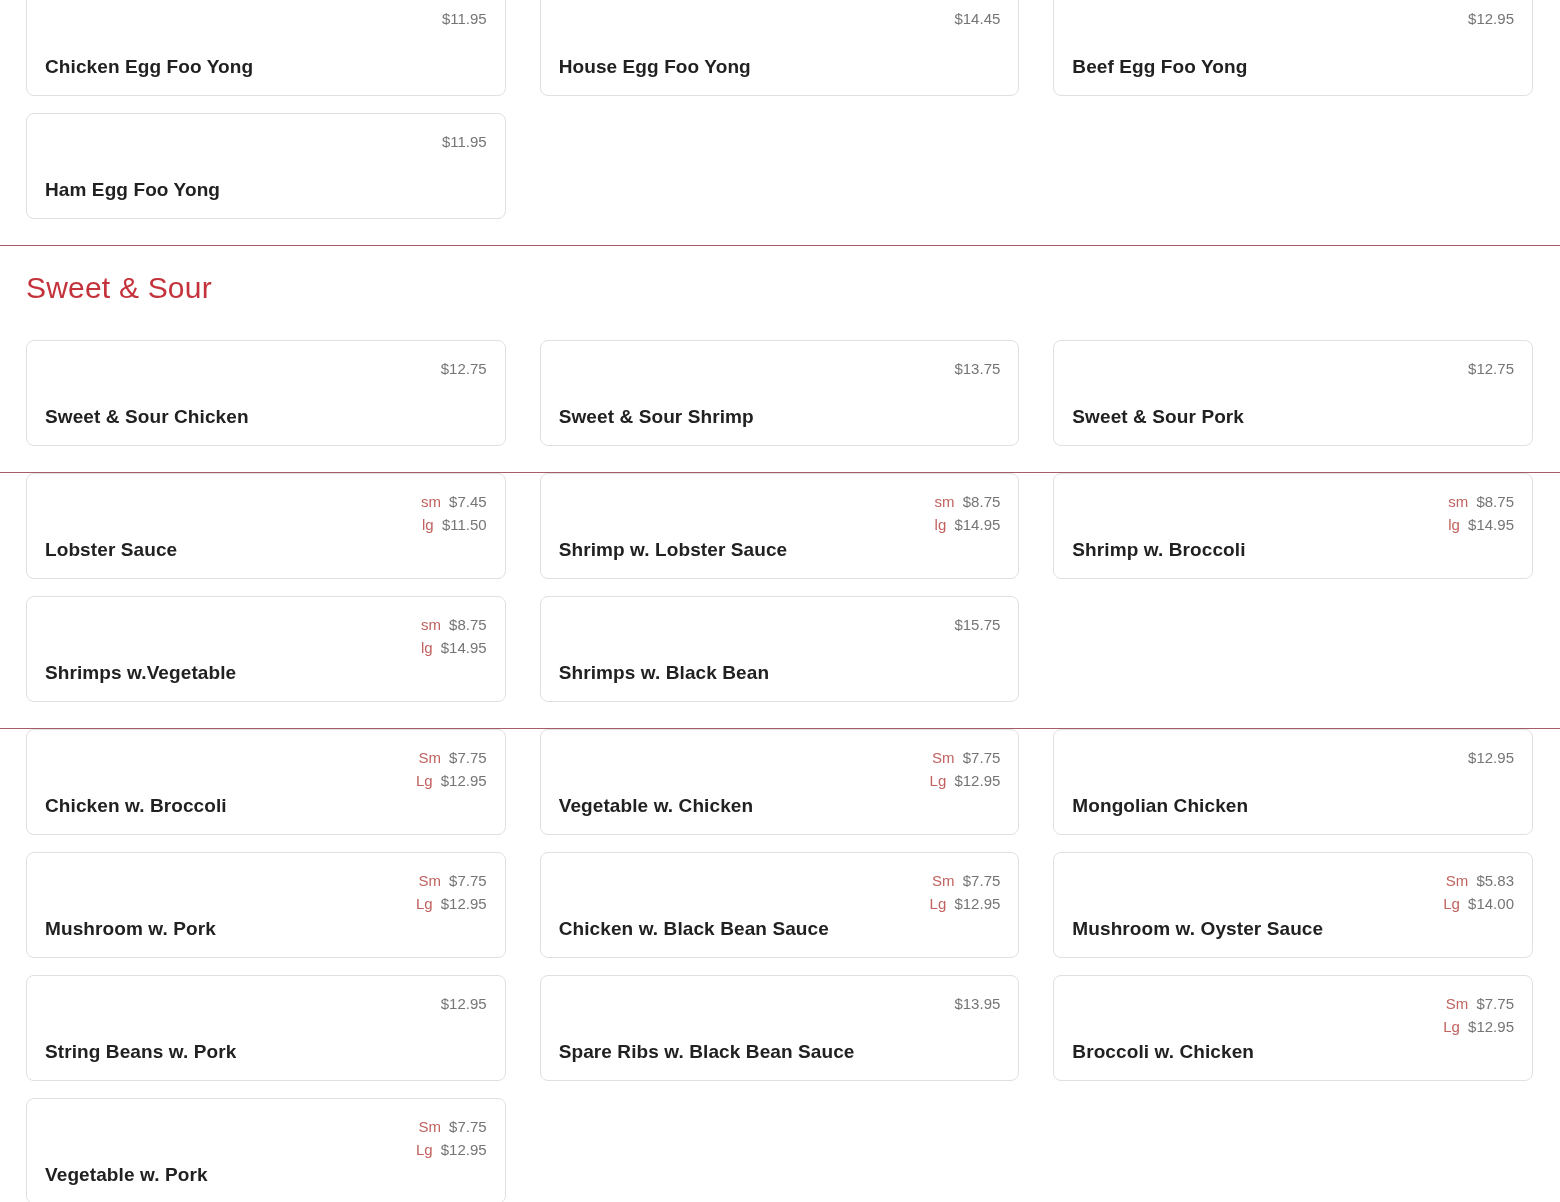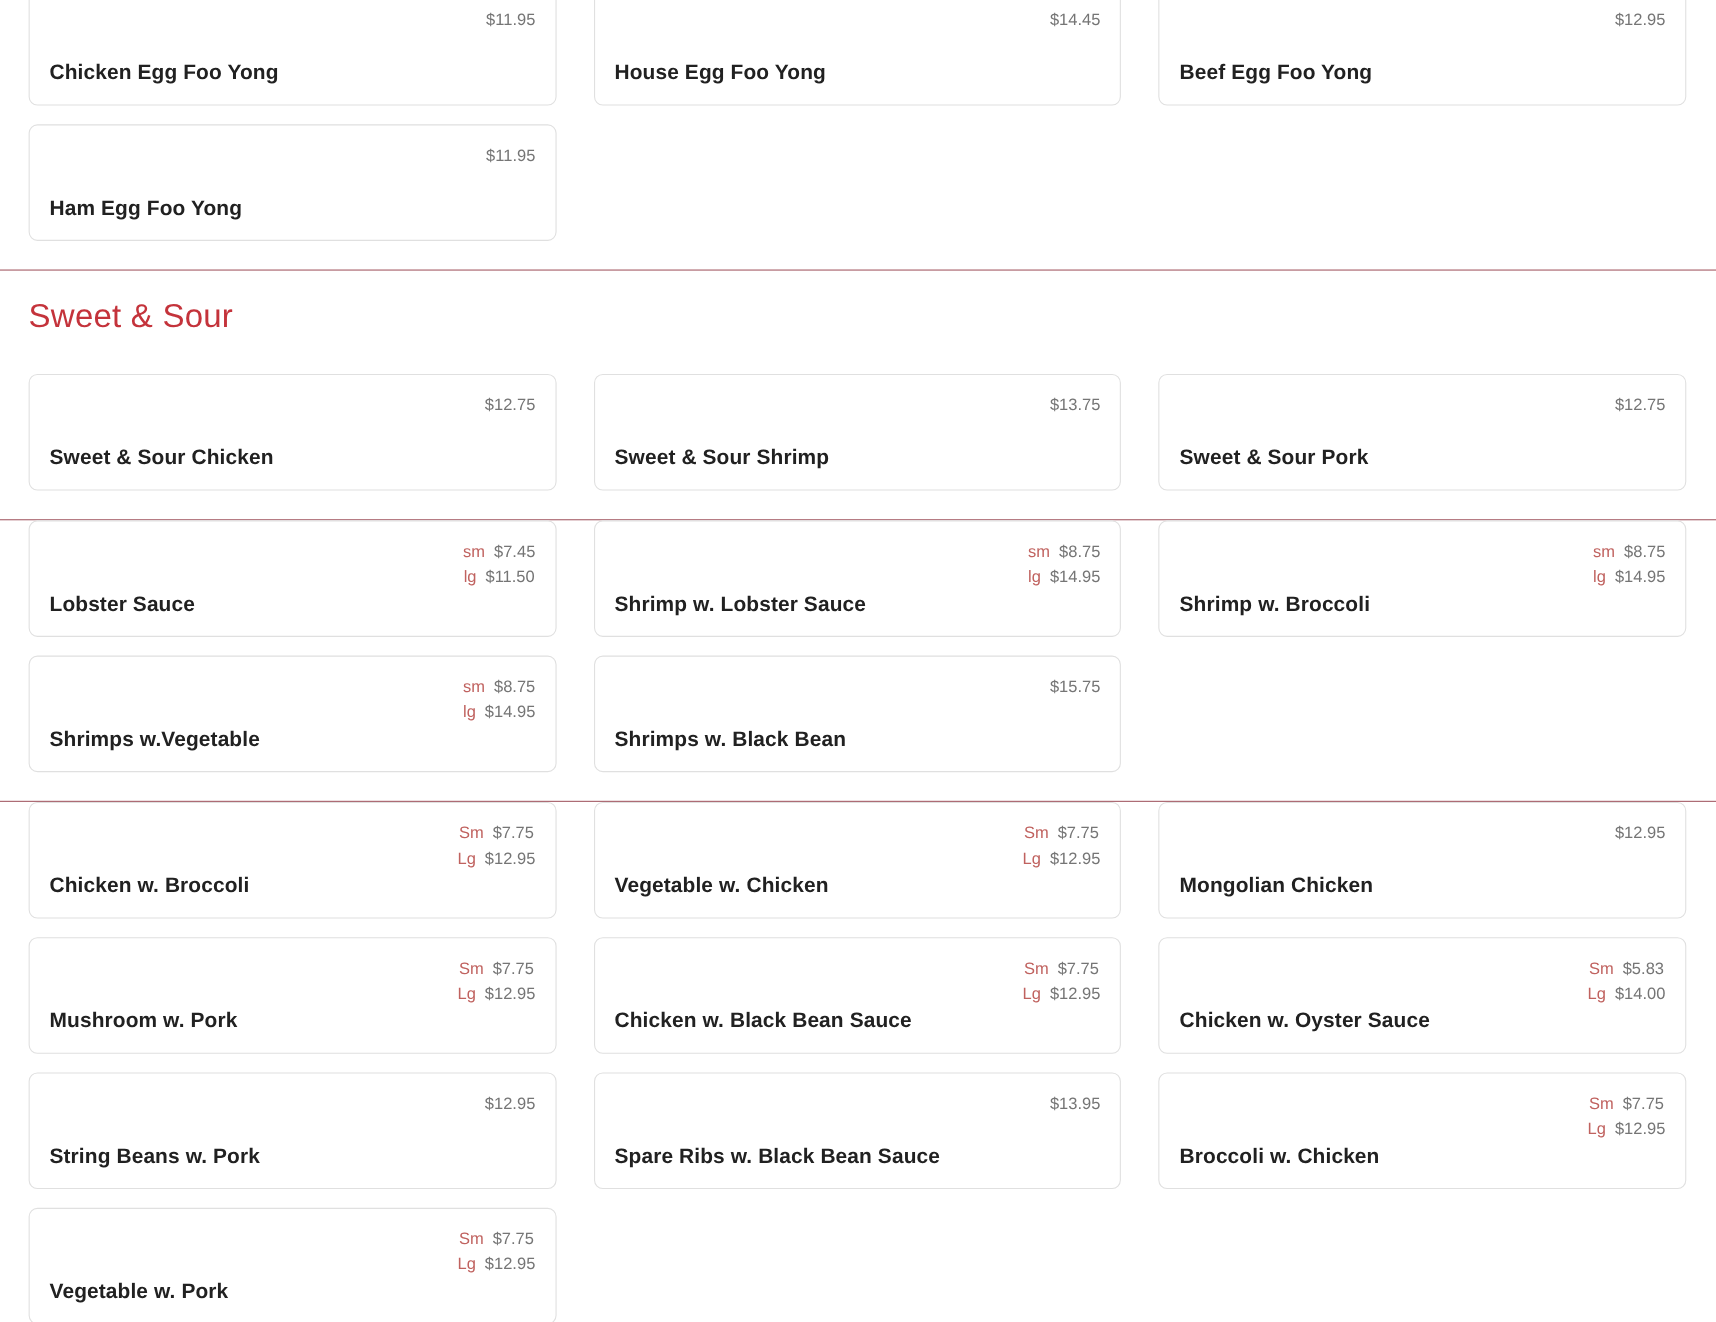--- a/index.html
+++ b/index.html
@@ -54,21 +54,21 @@
   }
   .item-name {
     font-size: 19px;
     line-height: 24px;
     font-weight: 700;
     color: var(--name-color, #212121);
     letter-spacing: 0.1px;
     margin-top: 48px;
   }
   .item-prices {
-    text-align: center;
+    text-align: right;
     flex-shrink: 0;
   }
   .price-line {
     font-size: 15px;
     line-height: 22px;
     color: var(--price-color, #757575);
     white-space: nowrap;
   }
   .price-line:first-child { line-height: 24px; }
   .size-label {
@@ -303,21 +303,21 @@
   </div>
 
   <div class="price-line">
     <span class="size-label">Lg</span>
     <span class="price-value">$12.95</span>
   </div>
 </div>
   </div>
 
   <div class="menu-item-card">
-    <div class="item-name">Chicken w. Oyster Sauce</div>
+    <div class="item-name">Mushroom w. Oyster Sauce</div>
     <div class="item-prices">
   <div class="price-line">
     <span class="size-label">Sm</span>
     <span class="price-value">$5.83</span>
   </div>
 
   <div class="price-line">
     <span class="size-label">Lg</span>
     <span class="price-value">$14.00</span>
   </div>

